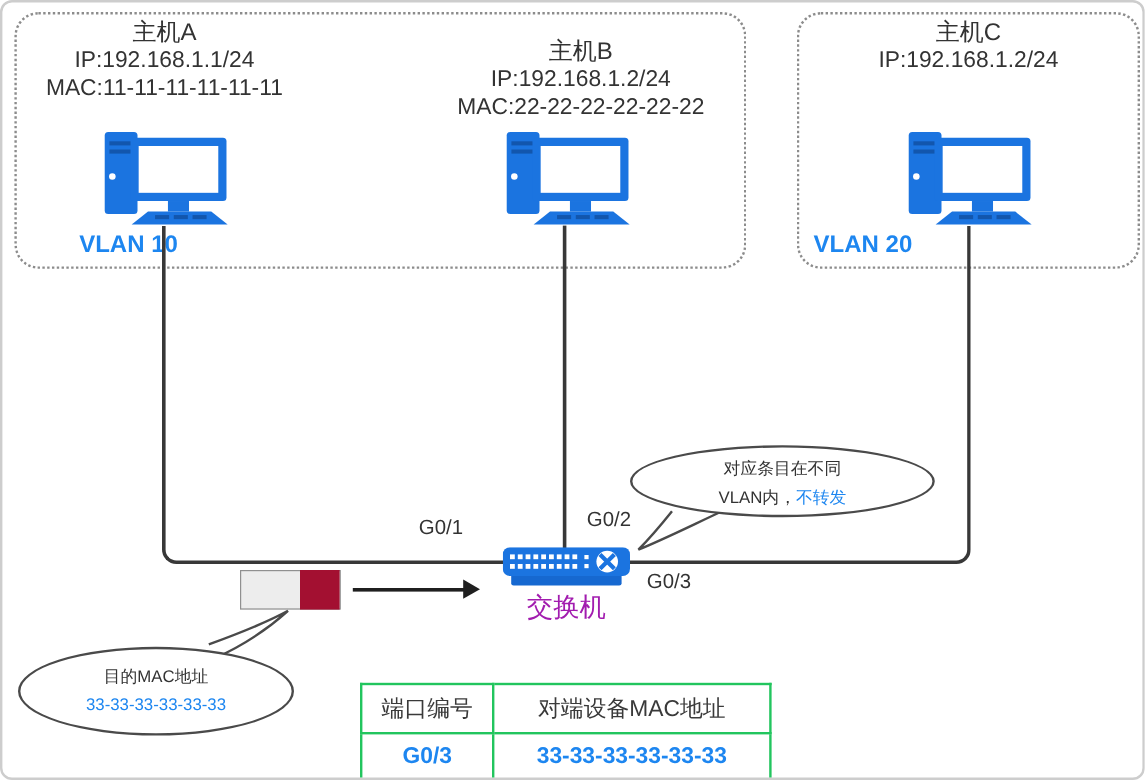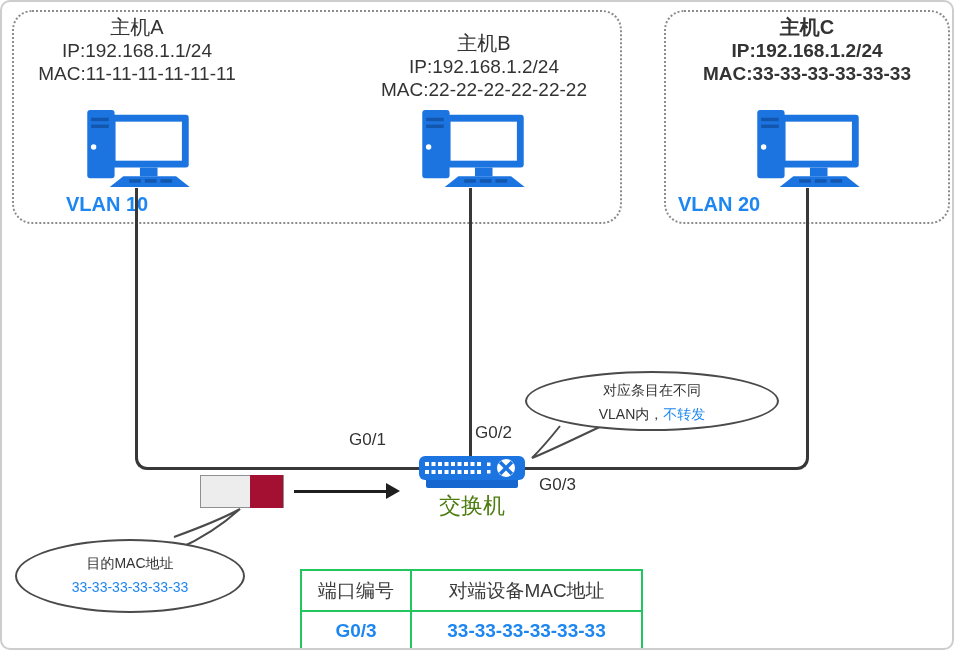--- a/index.html
+++ b/index.html
@@ -15,21 +15,21 @@
   .vlan20{left:662px;width:286px;}
   .vlan-label{position:absolute;top:191px;font-size:20px;font-weight:bold;
     color:var(--accent-blue,#1d86f0);}
   .vlan-label.v10{left:28px;margin-left:36px;}
   .vlan-label.v20{left:676px;text-align:right;}
 
   
   .host-info{position:absolute;top:14px;width:280px;text-align:center;
     font-size:19px;line-height:23px;color:#333;}
   .host-info .hname{font-size:20px;}
-  .host-a{left:-5px;} .host-b{left:342px;margin-top:16px;} .host-c{left:665px;font-weight:bold;}
+  .host-a{left:-5px;} .host-b{left:342px;margin-top:16px;} .host-c{left:665px;}
 
   
   .pc{position:absolute;top:106px;width:108px;height:80px;}
   .pc-a{left:82px;} .pc-b{left:417px;} .pc-c{left:752px;}
   .f-blue{fill:var(--icon-blue,#1b74e0);}
   .f-dark{fill:#1256ad;}
   .f-base{fill:#1668d0;}
 
   
   .conn{position:absolute;box-sizing:border-box;}
@@ -37,24 +37,24 @@
     border-left:3px solid #383838;border-bottom:3px solid #383838;
     border-bottom-left-radius:12px;}
   .conn-b{left:467px;top:186px;width:3px;height:270px;background:#383838;}
   .conn-c{left:520px;top:186px;width:287px;height:282px;
     border-right:3px solid #383838;border-bottom:3px solid #383838;
     border-bottom-right-radius:12px;}
 
   
   .switch-svg{position:absolute;left:417px;top:454px;width:106px;height:34px;}
   .switch-label{position:absolute;left:414px;top:489px;width:112px;text-align:center;
-    font-size:22px;color:#4d7c0f;}
+    font-size:22px;color:#a21caf;}
   .port-label{position:absolute;font-size:17px;color:#333;}
   .port-g01{left:347px;top:428px;width:62px;text-align:left;}
-  .port-g02{left:473px;top:421px;}
+  .port-g02{left:487px;top:421px;}
   .port-g03{left:537px;top:473px;}
 
   
   .frame{position:absolute;left:198px;top:473px;width:84px;height:33px;
     box-sizing:border-box;background:var(--frame-gray,#ededed);border:1px solid #909090;}
   .frame-red{position:absolute;right:0;top:-1px;bottom:-1px;width:33px;
     background:var(--frame-red,#a31031);}
   .arrow-shaft{position:absolute;left:292px;top:488px;width:93px;height:3px;background:#1f1f1f;}
   .arrow-head{position:absolute;left:384px;top:481px;width:0;height:0;
     border-left:14px solid #1f1f1f;border-top:8px solid transparent;border-bottom:8px solid transparent;}
@@ -99,21 +99,20 @@
 
   <div class="host-info host-b">
     <div class="hname">主机B</div>
     <div>IP:192.168.1.2/24</div>
     <div>MAC:22-22-22-22-22-22</div>
   </div>
 
   <div class="host-info host-c">
     <div class="hname">主机C</div>
     <div>IP:192.168.1.2/24</div>
-    <div>MAC:33-33-33-33-33-33</div>
   </div>
 
   <svg class="pc pc-a" viewBox="0 0 110 82">
     <rect x="3" y="2" width="28" height="70" rx="3" class="f-blue"></rect>
     <rect x="7" y="10" width="20" height="3.5" class="f-dark"></rect>
     <rect x="7" y="17" width="20" height="3.5" class="f-dark"></rect>
     <circle cx="9.5" cy="40" r="2.8" fill="#fff"></circle>
     <rect x="25" y="7" width="82" height="54" rx="3" class="f-blue"></rect>
     <rect x="32" y="14" width="68" height="40" fill="#fff"></rect>
     <rect x="57" y="61" width="18" height="9" class="f-blue"></rect>

